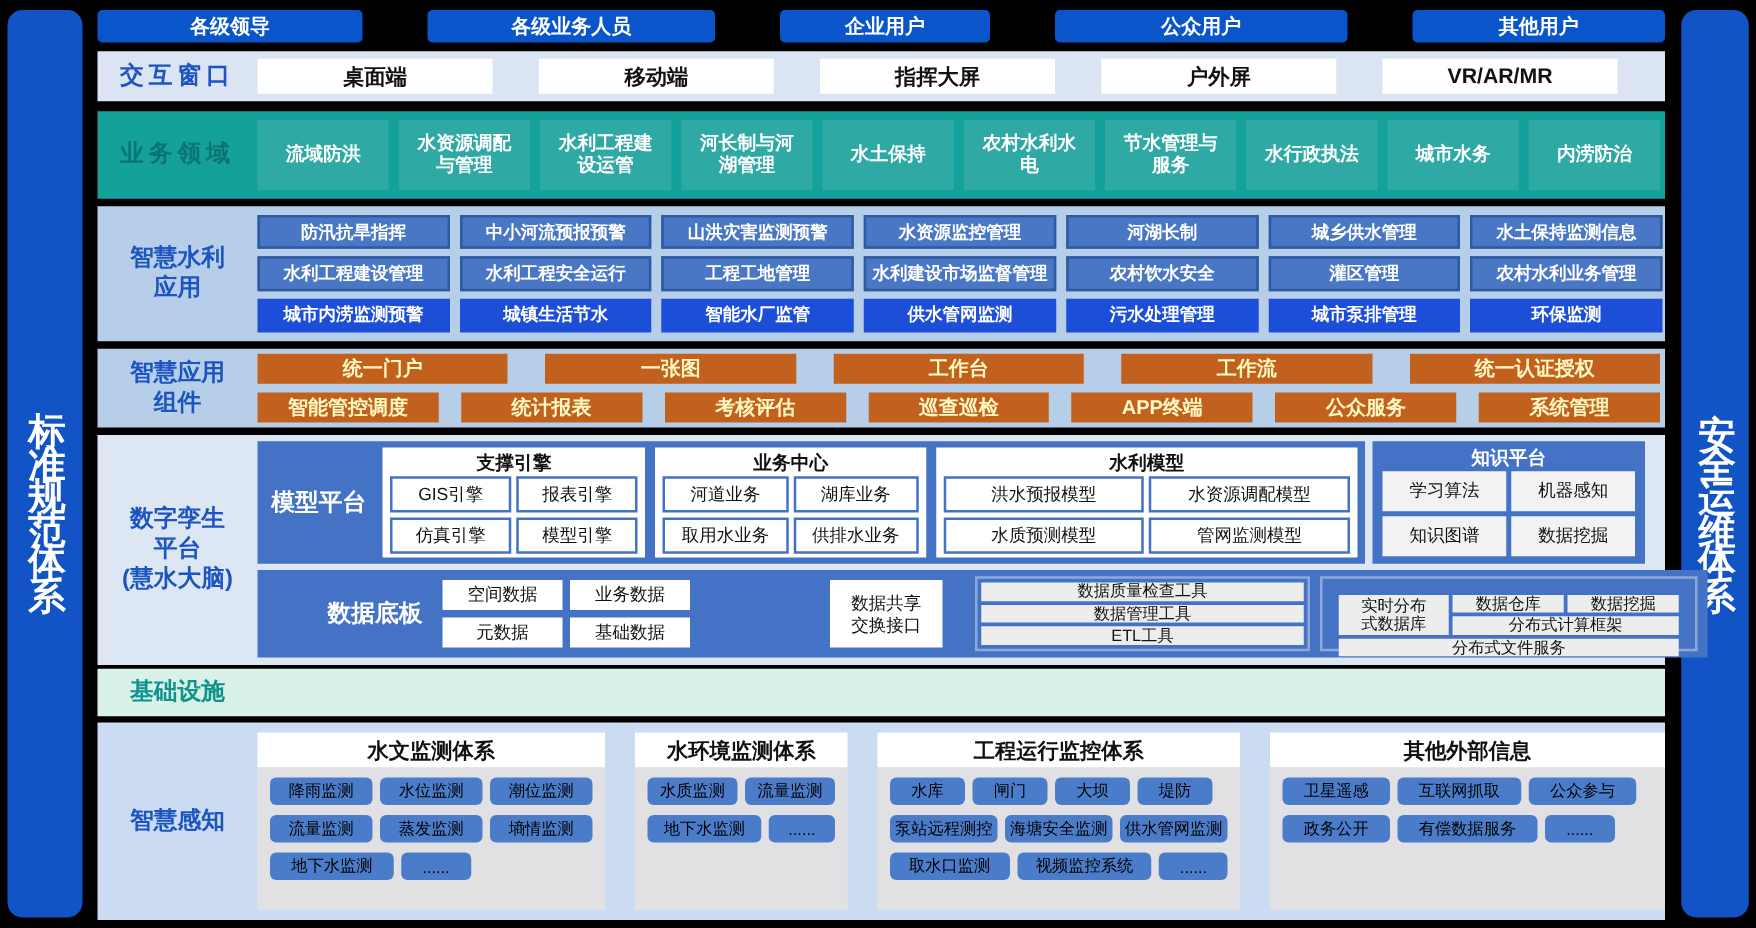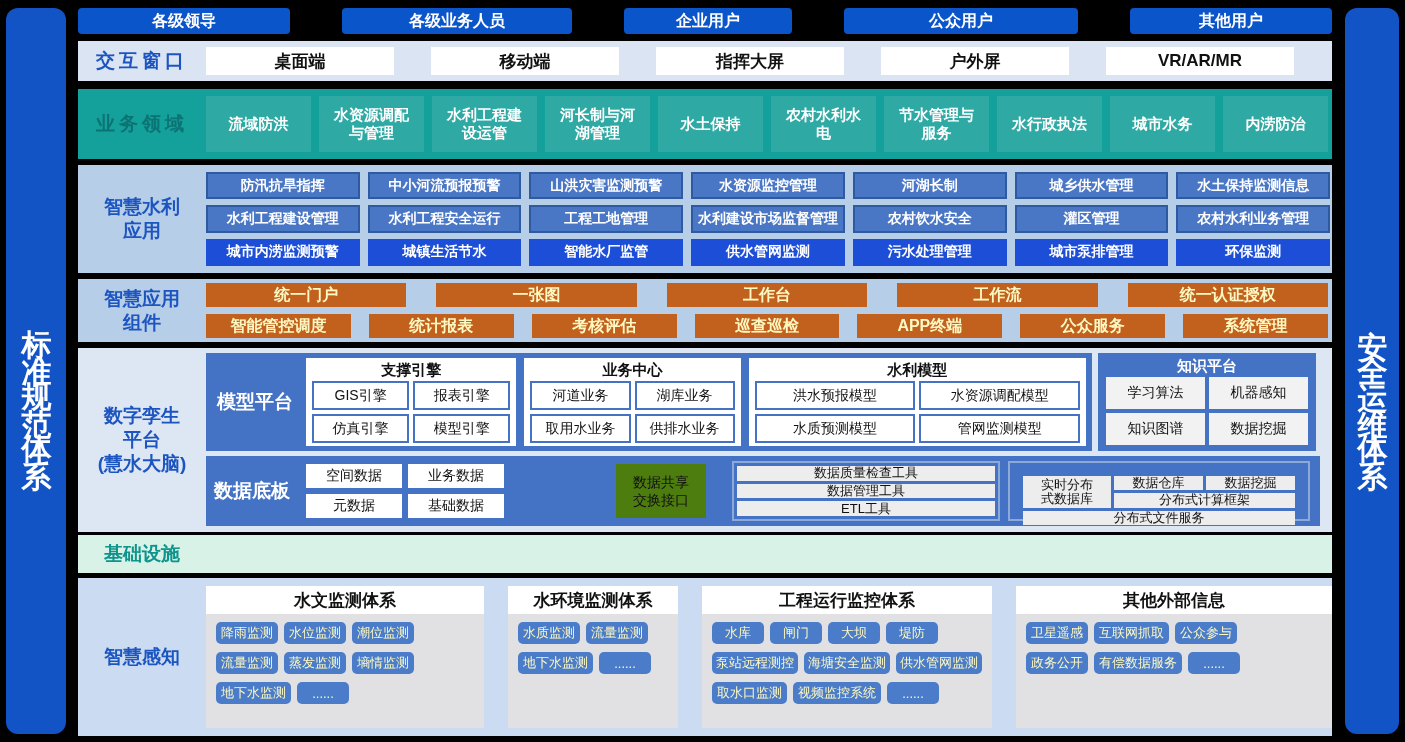--- a/index.html
+++ b/index.html
@@ -69,25 +69,25 @@
   .panel-title { height:20px; color:#111; font-weight:bold; font-size:15px; text-align:center; }
   .panel-cells { flex:1; display:grid; grid-template-columns:1fr 1fr; gap:4px; }
   .panel-cells .cell { background:#fff; border:2px solid #4472c4; color:#111; font-size:14px;
                        display:flex; align-items:center; justify-content:center; white-space:nowrap; }
   .twin-top { display:flex; gap:6px; }
   .kbox { width:218px; height:98px; background:#4472c4; padding:4px 8px 6px; display:flex; flex-direction:column; }
   .kbox .panel-title { color:#fff; }
   .kbox .panel-cells .cell { background:#f2f2f2; border:none; }
 
   .cont-b { height:70px; margin-right:12px; padding:4px 8px; }
-  .cont-b .cont-label { width:84px; flex:0 0 84px; }
+  .cont-b .cont-label { width:84px; flex:0 0 84px;margin-left:48px; }
   .data-cells { display:grid; grid-template-columns:96px 96px; gap:6px; margin-left:8px; }
   .wcell { background:#fff; color:#111; font-size:14px; height:24px; display:flex; align-items:center;
            justify-content:center; white-space:nowrap; }
-  .exchange { margin-left:112px; width:90px; height:54px; background:#4d7c0f; color:#111; font-size:14px;
+  .exchange { margin-left:112px; width:90px; height:54px; background:#ffffff; color:#111; font-size:14px;
               display:flex; align-items:center; justify-content:center; text-align:center; white-space:pre-line; line-height:1.3; }
   .tool-group { margin-left:26px; width:268px; height:60px; border:2px solid #8ea9d8; padding:3px;
                 display:flex; flex-direction:column; gap:3px; }
   .gcell { background:#ededed; color:#111; font-size:13px; flex:1; display:flex; align-items:center;
            justify-content:center; white-space:nowrap; line-height:1.1; }
   .dist-group { margin-left:8px; width:302px; height:60px; border:2px solid #8ea9d8; padding:13px;
                 display:grid; grid-template-columns:88px 1fr 1fr; grid-auto-rows:1fr; gap:3px; }
   .dist-db { grid-row:1/3; white-space:pre-line; text-align:center; }
   .dist-compute { grid-column:2/4; }
   .dist-file { grid-column:1/4; }
@@ -100,22 +100,22 @@
 
   
   .r-sense { margin-top:5px; margin-bottom:6px; flex:1; background:#cbdcf2; display:flex; }
   .sense-groups { flex:1; display:flex; gap:24px; padding:8px 0; }
   .sgroup { display:flex; flex-direction:column; }
   .sg1{width:278px}.sg2{width:170px}.sg3{width:290px}.sg4{flex:1; margin-right:0;}
   .sg-header { height:28px; background:#fff; color:#111; font-weight:bold; font-size:17px;
                display:flex; align-items:center; justify-content:center; }
   .sg-body { flex:1; background:#e1e1e3; padding:8px 10px; display:flex; flex-direction:column; gap:8px; }
   .pill-row { display:flex; gap:6px; }
-  .pill { background:#4b7cc9; border-radius:5px; color:#fef9c3; font-size:13px; height:22px; min-width:52px;
-          padding:2px 5px; display:flex; align-items:center; justify-content:center; white-space:nowrap; }
+  .pill { background:#4b7cc9; border-radius:5px; color:#000000; font-size:13px; height:22px; min-width:52px;
+          padding:2px 17px; display:flex; align-items:center; justify-content:center; white-space:nowrap; }
 </style>
 </head>
 <body>
 
 <div id="frame">
 
   <div id="side-left" class="side-pill">
     <span class="side-text">标准规范体系</span>
   </div>
   <div id="side-right" class="side-pill">

